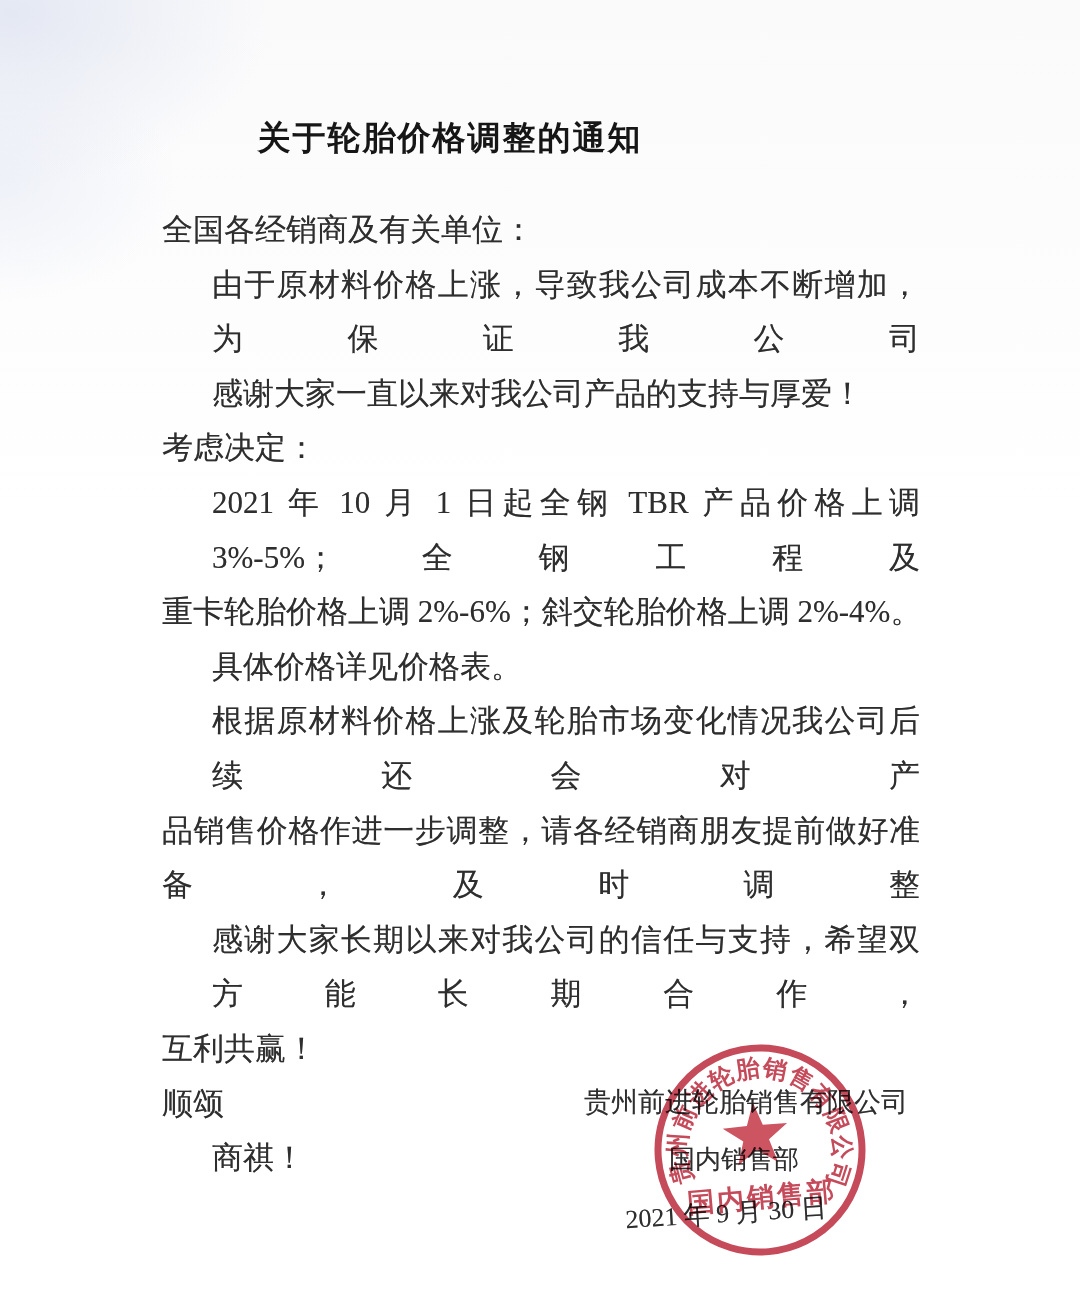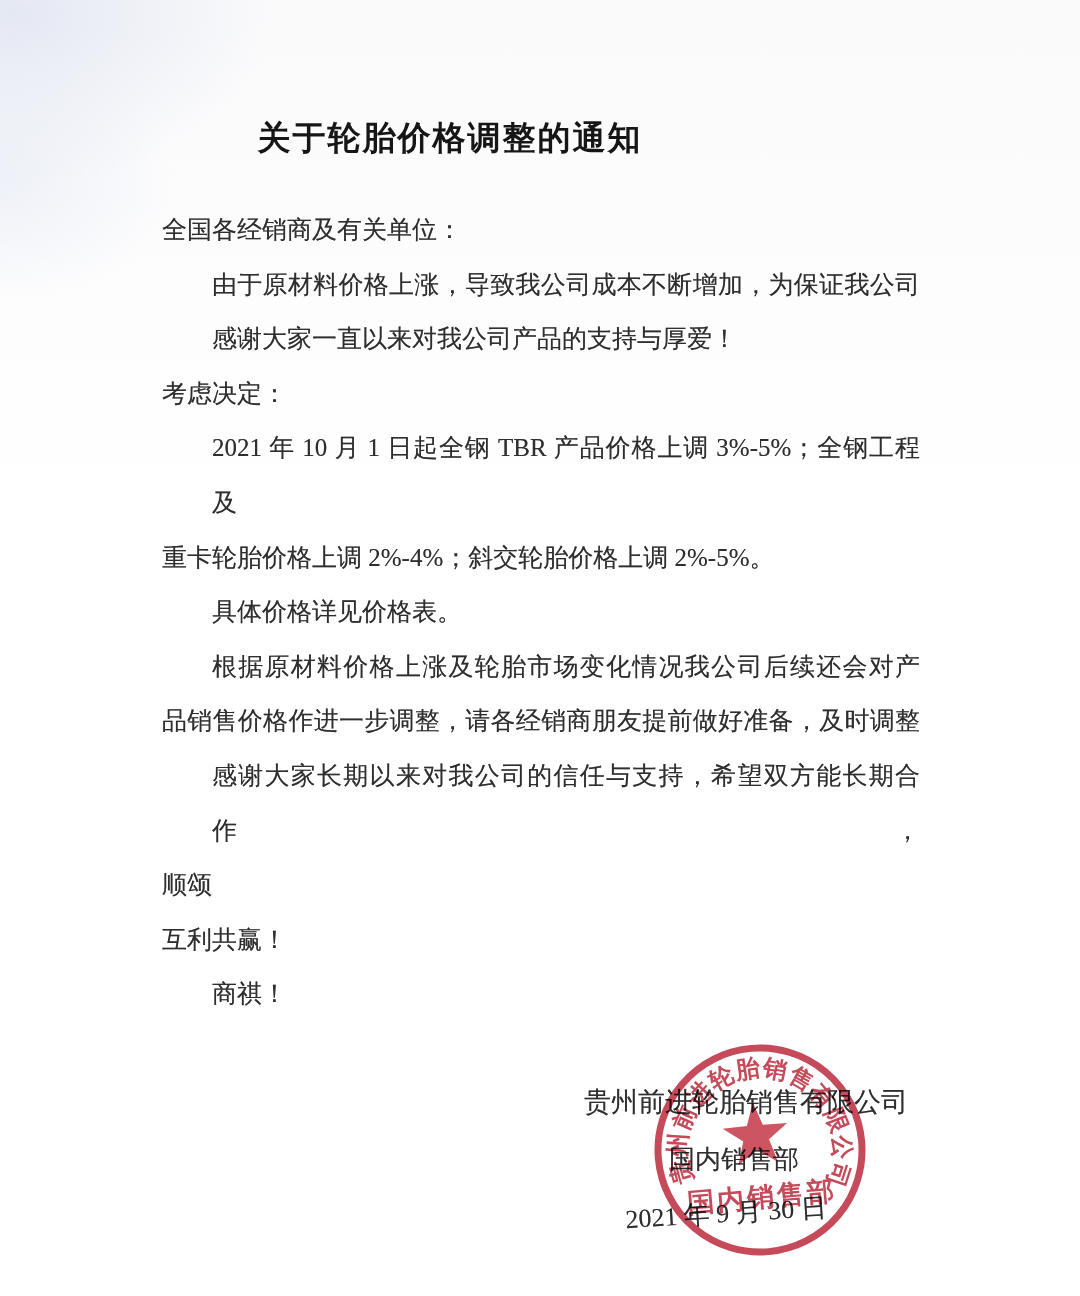--- a/index.html
+++ b/index.html
@@ -25,21 +25,21 @@
     font-size: 33px;
     letter-spacing: 2px;
     color: #161616;
     margin-top: 8px;
   }
 
   .body-text {
     position: absolute;
     left: 162px; top: 203px;
     width: 758px;
-    font-size: 25px;
+    font-size: 31px;
     line-height: 54.6px;
     color: #2e2e2e;
     text-shadow: 0 0 0.6px rgba(40,40,40,0.45);
   }
   .line { white-space: nowrap; }
   .line.indent { padding-left: 50px; }
   .line.full {
     white-space: normal;
     text-align: justify;
     text-align-last: justify;
@@ -75,27 +75,27 @@
 <div class="page">
 
   <div class="doc-title">关于轮胎价格调整的通知</div>
 
   <div class="body-text">
     <div class="line">全国各经销商及有关单位：</div>
     <div class="line indent full">由于原材料价格上涨，导致我公司成本不断增加，为保证我公司</div>
     <div class="line indent">感谢大家一直以来对我公司产品的支持与厚爱！</div>
     <div class="line">考虑决定：</div>
     <div class="line indent full">2021 年 10 月 1 日起全钢 TBR 产品价格上调 3%-5%；全钢工程及</div>
-    <div class="line">重卡轮胎价格上调 2%-4%；斜交轮胎价格上调 2%-5%。</div>
+    <div class="line">重卡轮胎价格上调 2%-6%；斜交轮胎价格上调 2%-4%。</div>
     <div class="line indent">具体价格详见价格表。</div>
     <div class="line indent full">根据原材料价格上涨及轮胎市场变化情况我公司后续还会对产</div>
     <div class="line full">品销售价格作进一步调整，请各经销商朋友提前做好准备，及时调整</div>
     <div class="line indent full">感谢大家长期以来对我公司的信任与支持，希望双方能长期合作，</div>
+    <div class="line">互利共赢！</div>
     <div class="line">顺颂</div>
-    <div class="line">互利共赢！</div>
     <div class="line indent">商祺！</div>
   </div>
 
   <div class="signature-line sig-company">贵州前进轮胎销售有限公司</div>
   <div class="signature-line sig-dept">国内销售部</div>
   <div class="signature-line sig-date">2021 年 9 月 30 日</div>
 
   <svg class="seal" viewBox="-120 -120 240 240" aria-hidden="true">
     <circle cx="0" cy="0" r="102" fill="none" stroke-width="7" stroke="#c03a4c"></circle>
     <path id="sealArc" d="M -69.5 25.3 A 74 74 0 1 1 56.7 47.6" fill="none"></path>

